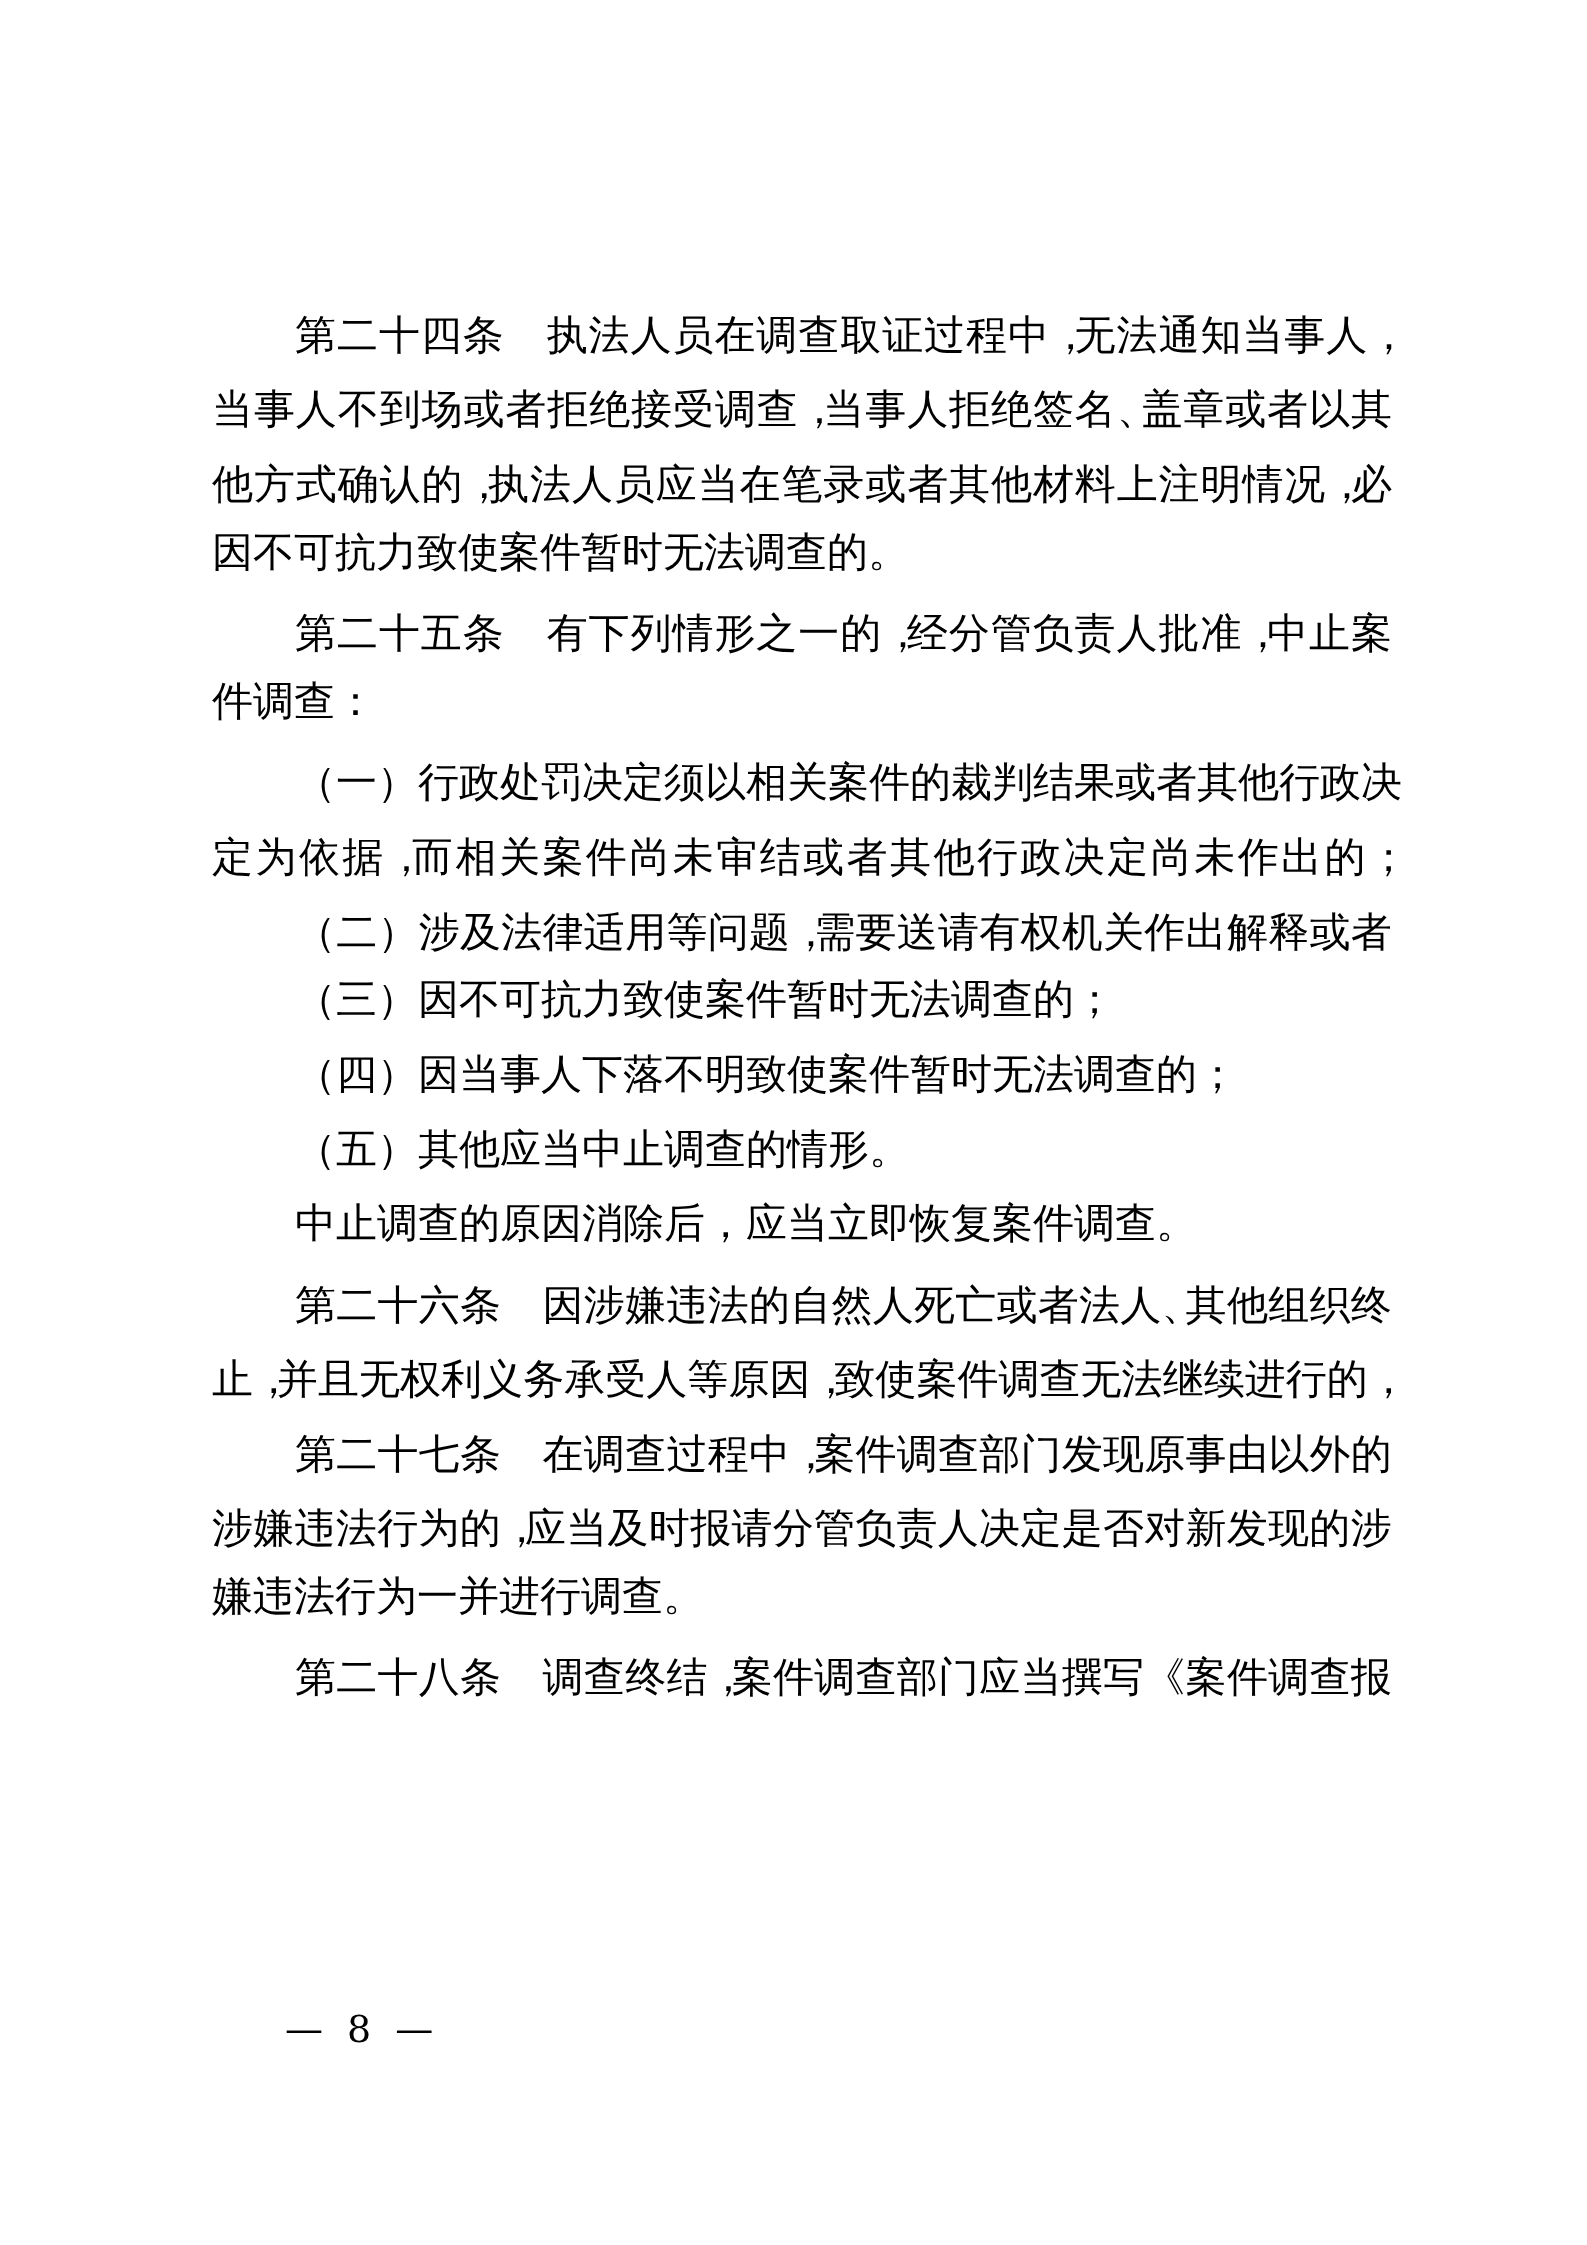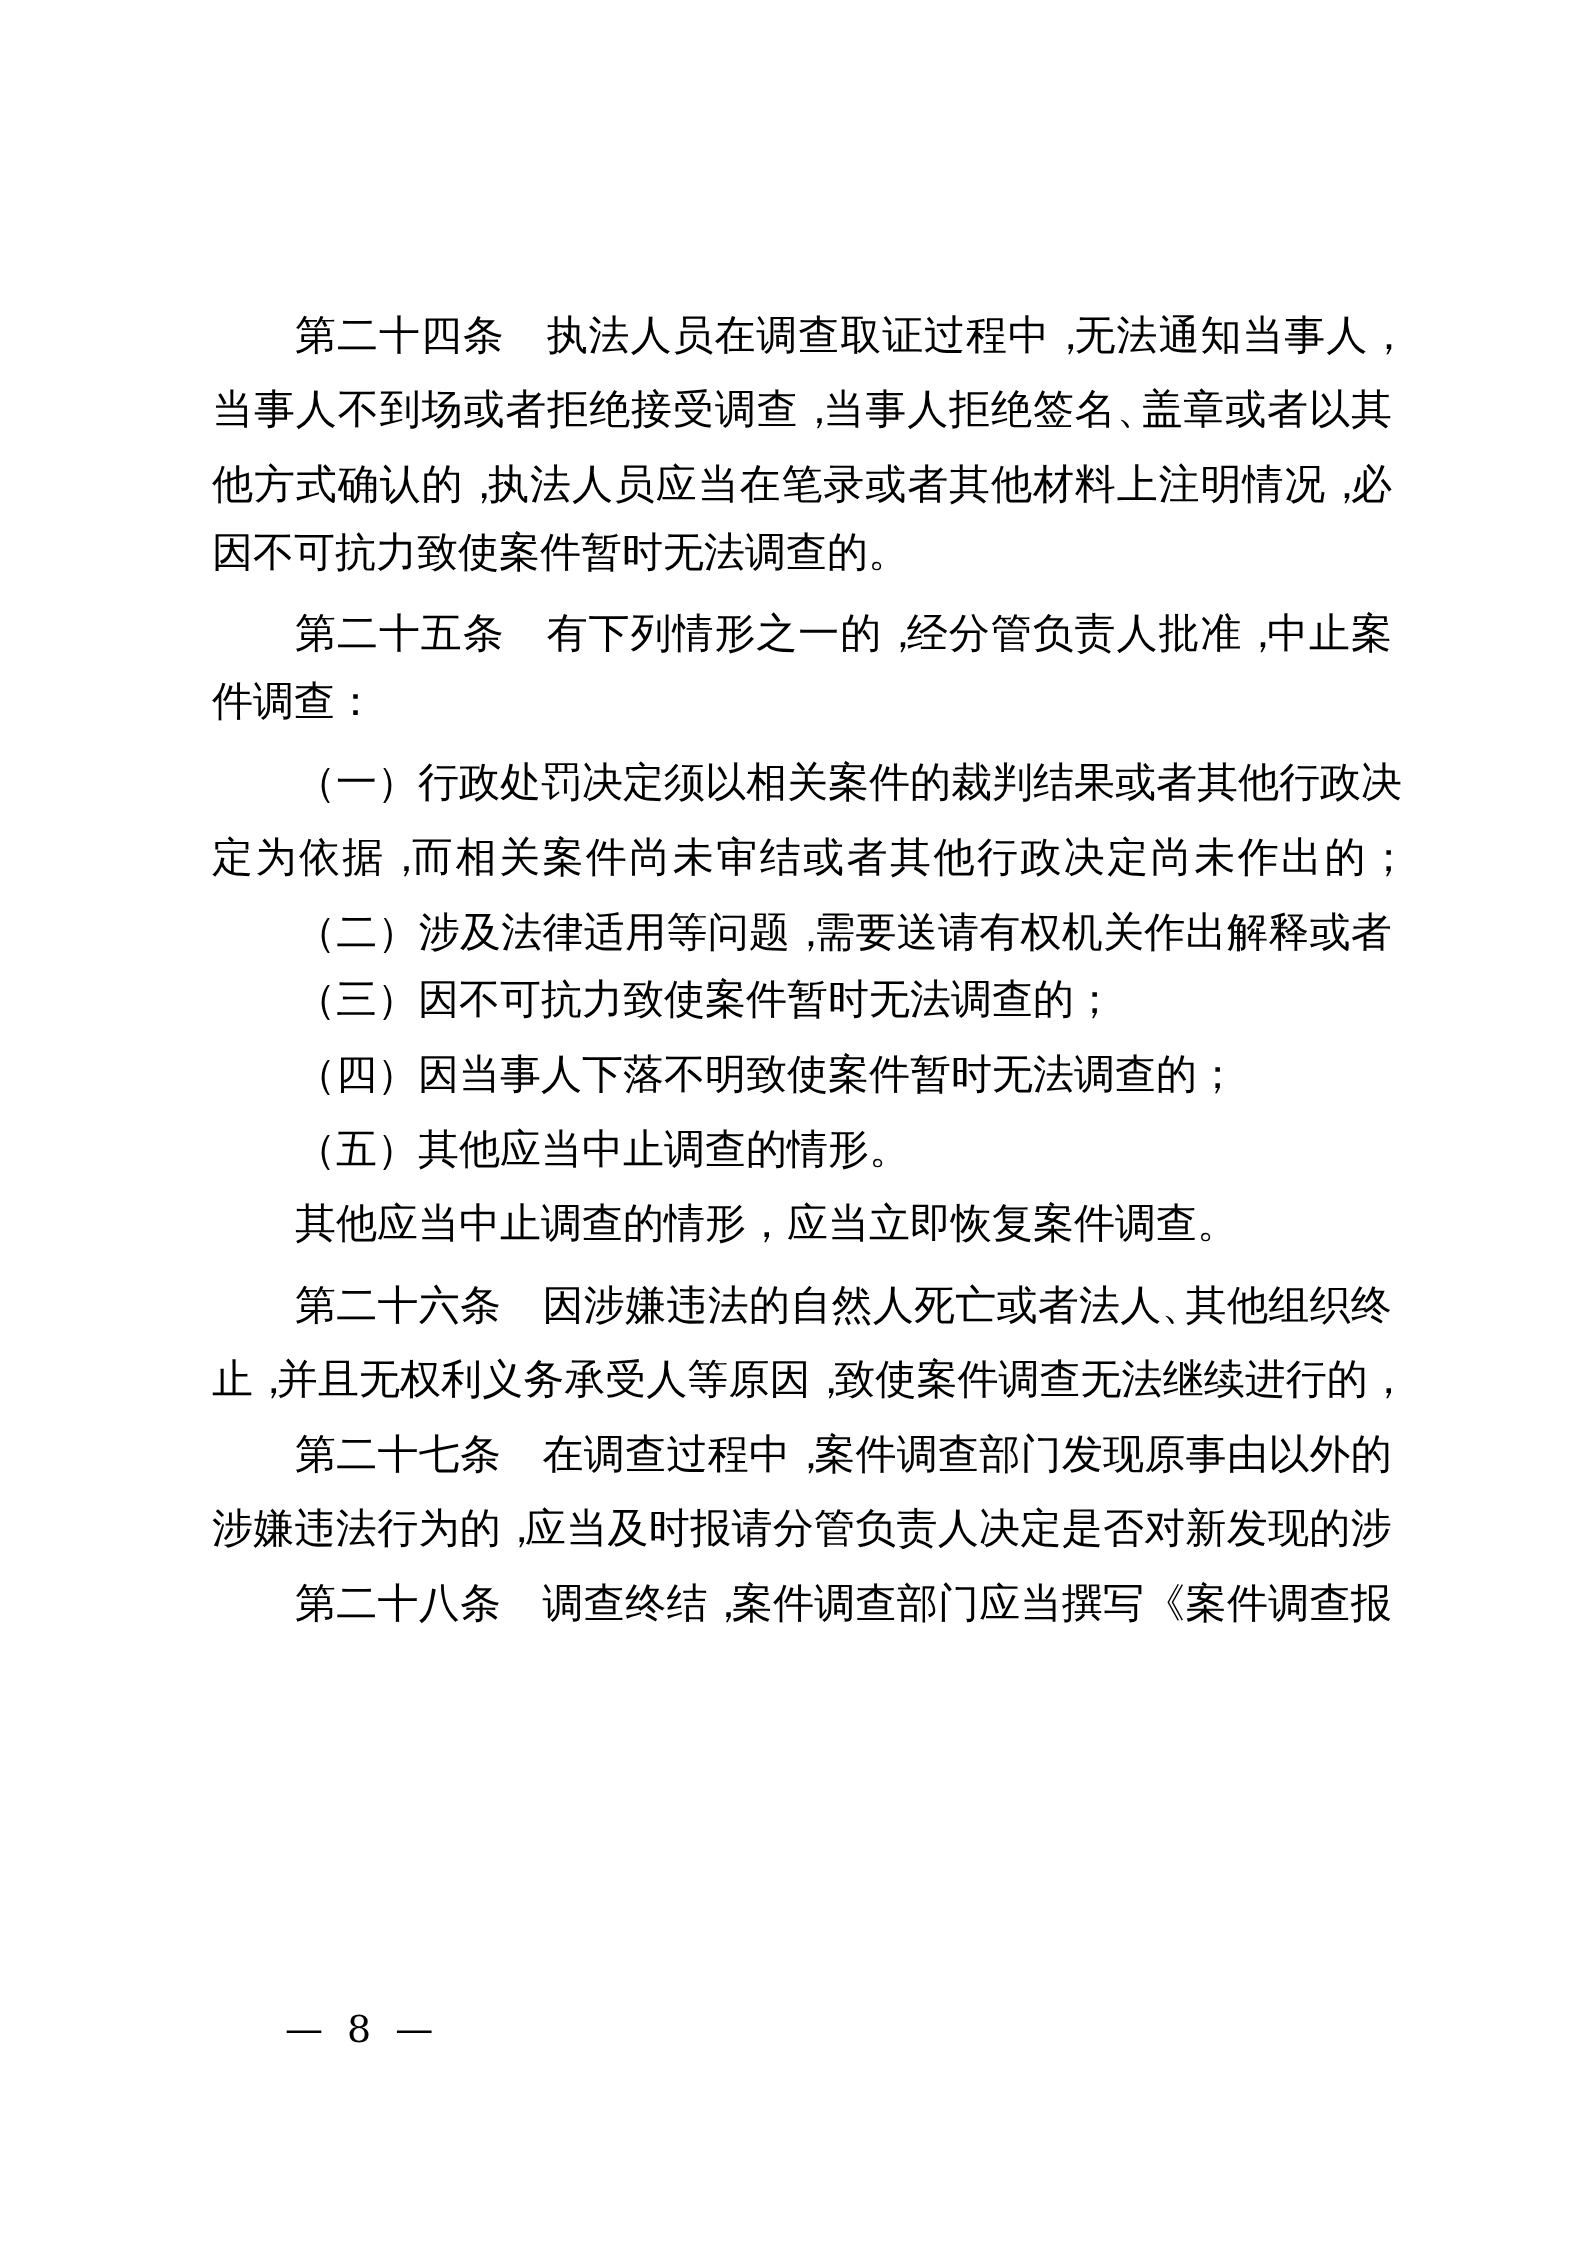--- a/index.html
+++ b/index.html
@@ -260,21 +260,21 @@
         <span>作</span>
         <span>出</span>
         <span>解</span>
         <span>释</span>
         <span>或</span>
         <span>者</span>
       </div>
       <div class="line indent">（三）因不可抗力致使案件暂时无法调查的；</div>
       <div class="line indent">（四）因当事人下落不明致使案件暂时无法调查的；</div>
       <div class="line indent">（五）其他应当中止调查的情形。</div>
-      <div class="line indent">其他应当中止调查的情形，应当立即恢复案件调查。</div>
+      <div class="line indent">中止调查的原因消除后，应当立即恢复案件调查。</div>
       <div class="line indent justify">
         <span>第</span>
         <span>二</span>
         <span>十</span>
         <span>六</span>
         <span>条</span>
         <span>　</span>
         <span>因</span>
         <span>涉</span>
         <span>嫌</span>
@@ -382,20 +382,21 @@
         <span>定</span>
         <span>是</span>
         <span>否</span>
         <span>对</span>
         <span>新</span>
         <span>发</span>
         <span>现</span>
         <span>的</span>
         <span>涉</span>
       </div>
+      <div class="line">嫌违法行为一并进行调查。</div>
       <div class="line indent justify">
         <span>第</span>
         <span>二</span>
         <span>十</span>
         <span>八</span>
         <span>条</span>
         <span>　</span>
         <span>调</span>
         <span>查</span>
         <span>终</span>

